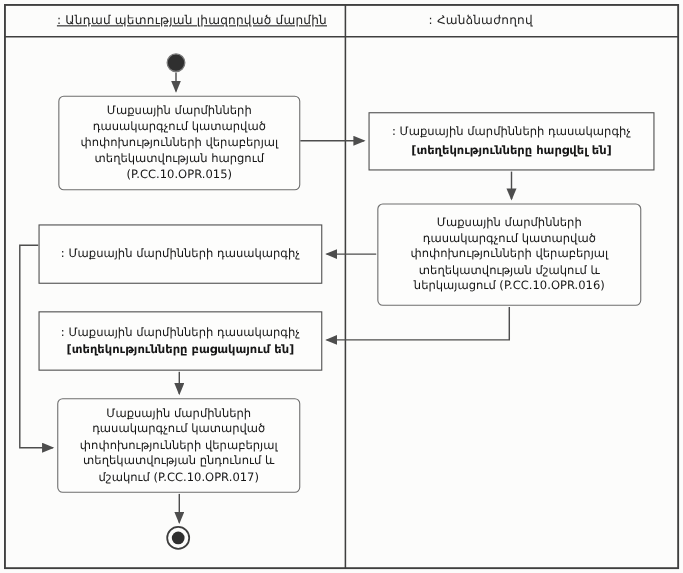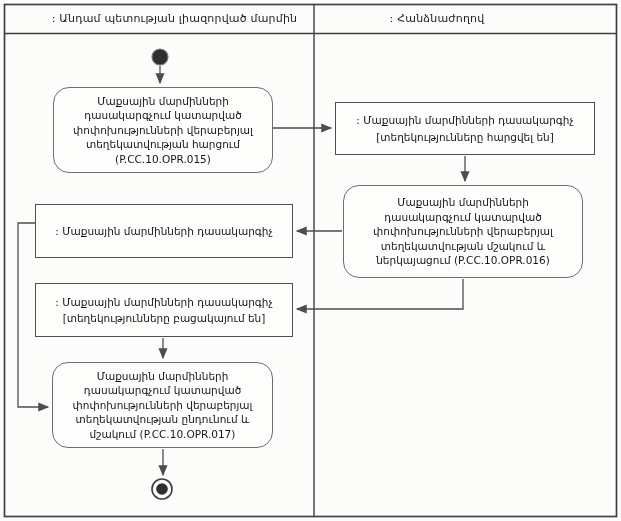--- a/index.html
+++ b/index.html
@@ -15,28 +15,28 @@
     display:flex;align-items:center;justify-content:center;
     font-size:11px;letter-spacing:.2px;color:#232323;
   }
   .node{
     position:absolute;z-index:1;background:#fdfdfc;
     display:flex;flex-direction:column;align-items:center;justify-content:center;
     text-align:center;font-size:10.5px;line-height:1.38;color:#161616;
     box-sizing:border-box;
   }
   .activity{
-    border:1.4px solid #6e6e6e;border-radius:16px;
+    border:1.4px solid #6e6e6e;border-radius:5px;
     padding:4px 10px;
   }
   .object{
     border:1.4px solid #4f4f4f;border-radius:0;
     padding:18px 8px;
   }
-  .object .state{margin-top:2px;}
+  .object .state{margin-top:2px;font-weight:bold;}
 </style>
 </head>
 <body>
 
 <div class="stage">
 
   <svg class="layer" width="621" height="521" viewBox="0 0 621 521">
     <defs>
       <marker id="arw" markerWidth="9" markerHeight="7" refX="7.5" refY="3.5" orient="auto">
         <path d="M0,0 L8.5,3.5 L0,7 Z" fill="#4d4d4d"></path>
@@ -57,21 +57,21 @@
     <path d="M160,66 L160,83" fill="none" stroke="#4d4d4d" stroke-width="1.3" marker-end="url(#arw)"></path>
     <path d="M273,128 L331,128" fill="none" stroke="#4d4d4d" stroke-width="1.3" marker-end="url(#arw)"></path>
     <path d="M465,156 L465,181" fill="none" stroke="#4d4d4d" stroke-width="1.3" marker-end="url(#arw)"></path>
     <path d="M342,231 L297,231" fill="none" stroke="#4d4d4d" stroke-width="1.3" marker-end="url(#arw)"></path>
     <path d="M463,279 L463,309 L297,309" fill="none" stroke="#4d4d4d" stroke-width="1.3" marker-end="url(#arw)"></path>
     <path d="M163,338 L163,358" fill="none" stroke="#4d4d4d" stroke-width="1.3" marker-end="url(#arw)"></path>
     <path d="M35,223 L18,223 L18,407 L48,407" fill="none" stroke="#4d4d4d" stroke-width="1.3" marker-end="url(#arw)"></path>
     <path d="M163,449 L163,475" fill="none" stroke="#4d4d4d" stroke-width="1.3" marker-end="url(#arw)"></path>
   </svg>
 
-  <div class="lane-header" style="left:4px;width:341px;">
+  <div class="lane-header" style="left:4px;width:341px;text-decoration:underline;">
     <span>: Անդամ պետության լիազորված մարմին</span>
   </div>
   <div class="lane-header" style="left:314px;width:246px;">
     <span>: Հանձնաժողով</span>
   </div>
 
   <div class="node activity" style="left:53px;top:87px;width:220px;height:86px;">
     <span>Մաքսային մարմինների դասակարգչում կատարված փոփոխությունների վերաբերյալ տեղեկատվության հարցում (P.CC.10.OPR.015)</span>
   </div>
 

